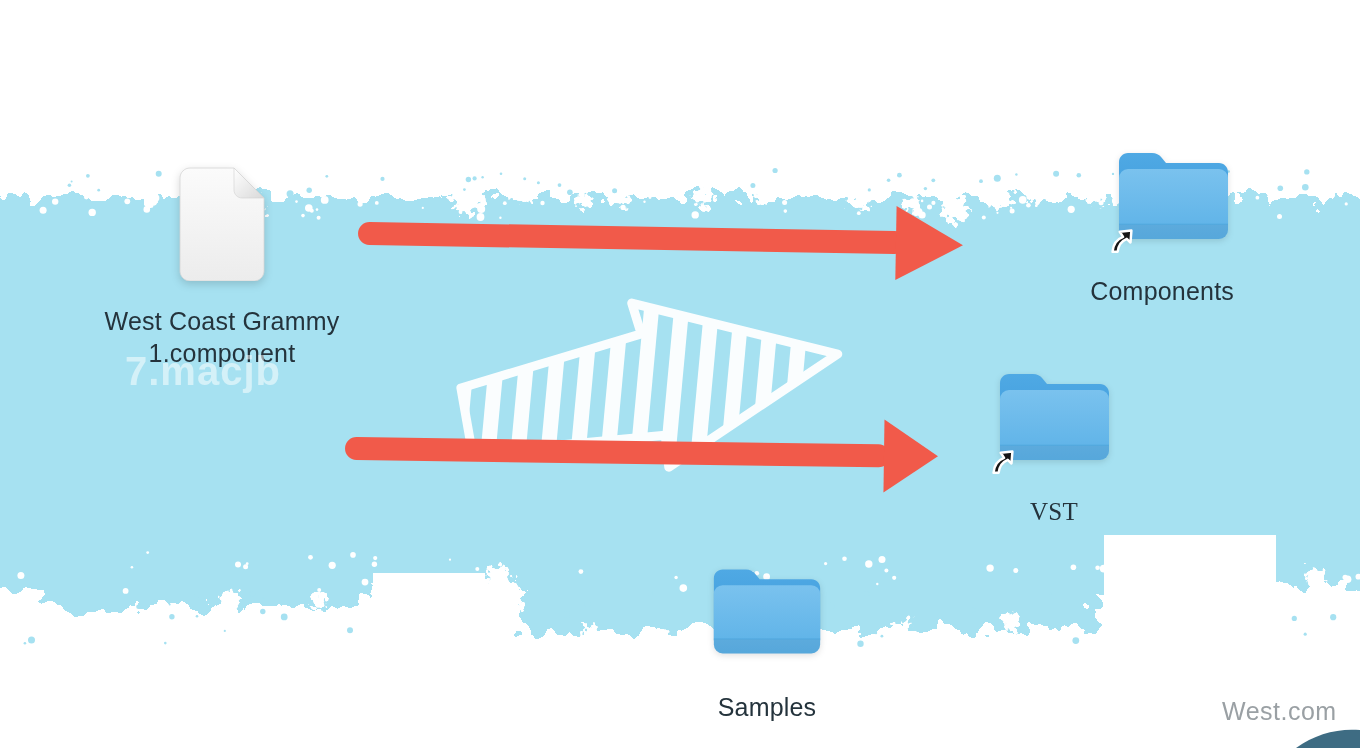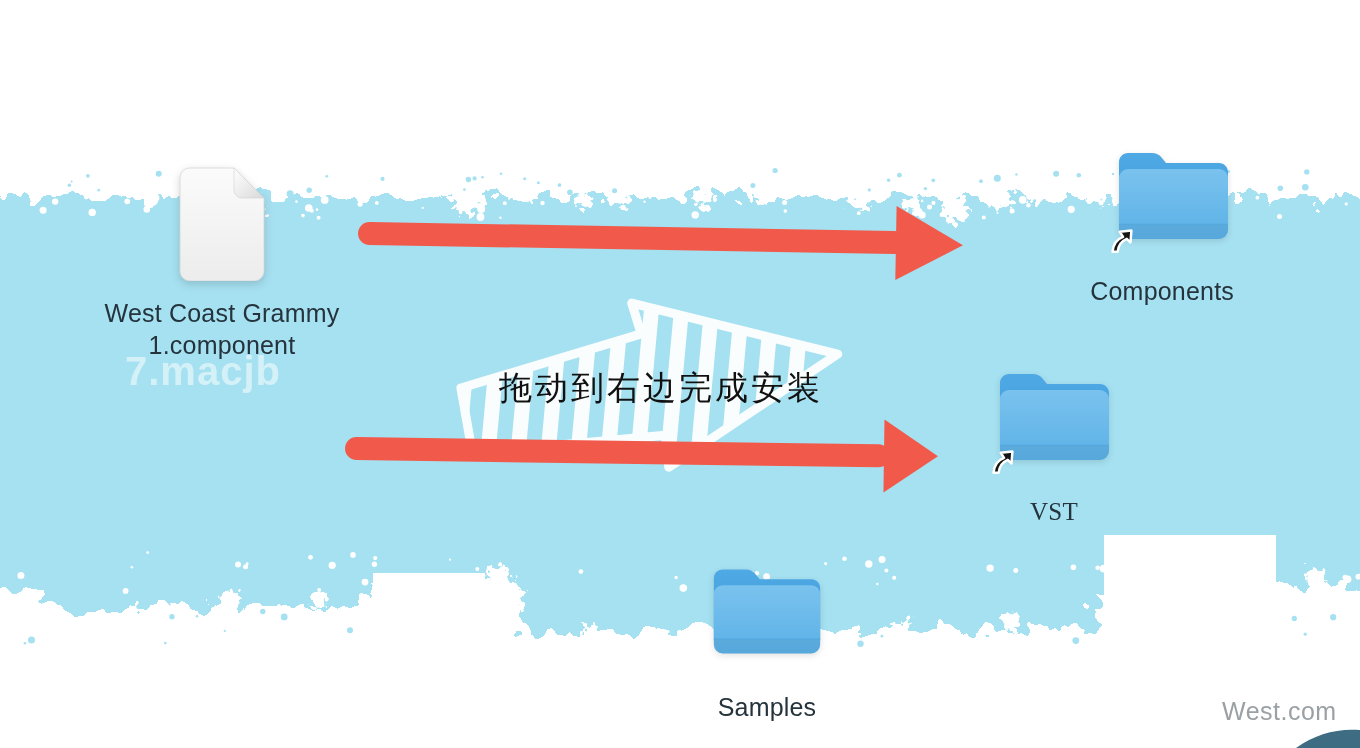--- a/index.html
+++ b/index.html
@@ -8,21 +8,21 @@
     font-family:"Liberation Sans", sans-serif;
     --band-blue:#a6e1f1; --arrow-red:#f15a4a; --label-text:#24333c;
     --caption-text:#111111; --watermark-gray:#9aa0a4; --folder-blue:#42a0e0;
   }
   .bg-svg{position:absolute;left:0;top:0;z-index:0;}
   .item{position:absolute;display:flex;flex-direction:column;align-items:center;z-index:2;width:360px;}
   .icon-wrap{position:relative;}
   .file-icon{filter:drop-shadow(0 3px 4px rgba(0,0,0,.16));}
   .folder-icon{filter:drop-shadow(0 2px 3px rgba(0,0,0,.12));}
   .label{
-    margin-top:12px;font-size:25px;line-height:32px;font-weight:500;
+    margin-top:20px;font-size:25px;line-height:32px;font-weight:500;
     color:var(--label-text);text-align:center;letter-spacing:.2px;
   }
   .label span{display:block;}
   .folder .label{margin-top:28px;}
   .alias-badge{position:absolute;left:-5px;bottom:-7px;width:27px;height:27px;}
   .alias-badge path{fill:#151515;stroke:#ffffff;stroke-width:2.2;stroke-linejoin:round;}
   .caption{
     position:absolute;left:499px;top:366px;z-index:3;white-space:nowrap;
     font-size:33px;letter-spacing:3px;font-weight:500;color:var(--caption-text);
   }
@@ -384,16 +384,15 @@
         <rect x="6" y="23" width="109" height="70" rx="9" fill="url(#gBody)"></rect>
         <path d="M6,78 h109 v6 a9,9 0 0 1 -9,9 H15 a9,9 0 0 1 -9,-9 z" fill="#000000" opacity="0.05"></path>
         <rect x="6" y="77.5" width="109" height="1.4" fill="#4da7df" opacity="0.55"></rect>
       </svg>
     </div>
     <div class="label">
       <span>Samples</span>
     </div>
   </div>
 
-  <div class="caption">拖动到右边完成安装</div>
   <div class="watermark-faint">7.macjb</div>
   <div class="site-watermark">West.com</div>
 </div>
 
 </body></html>

